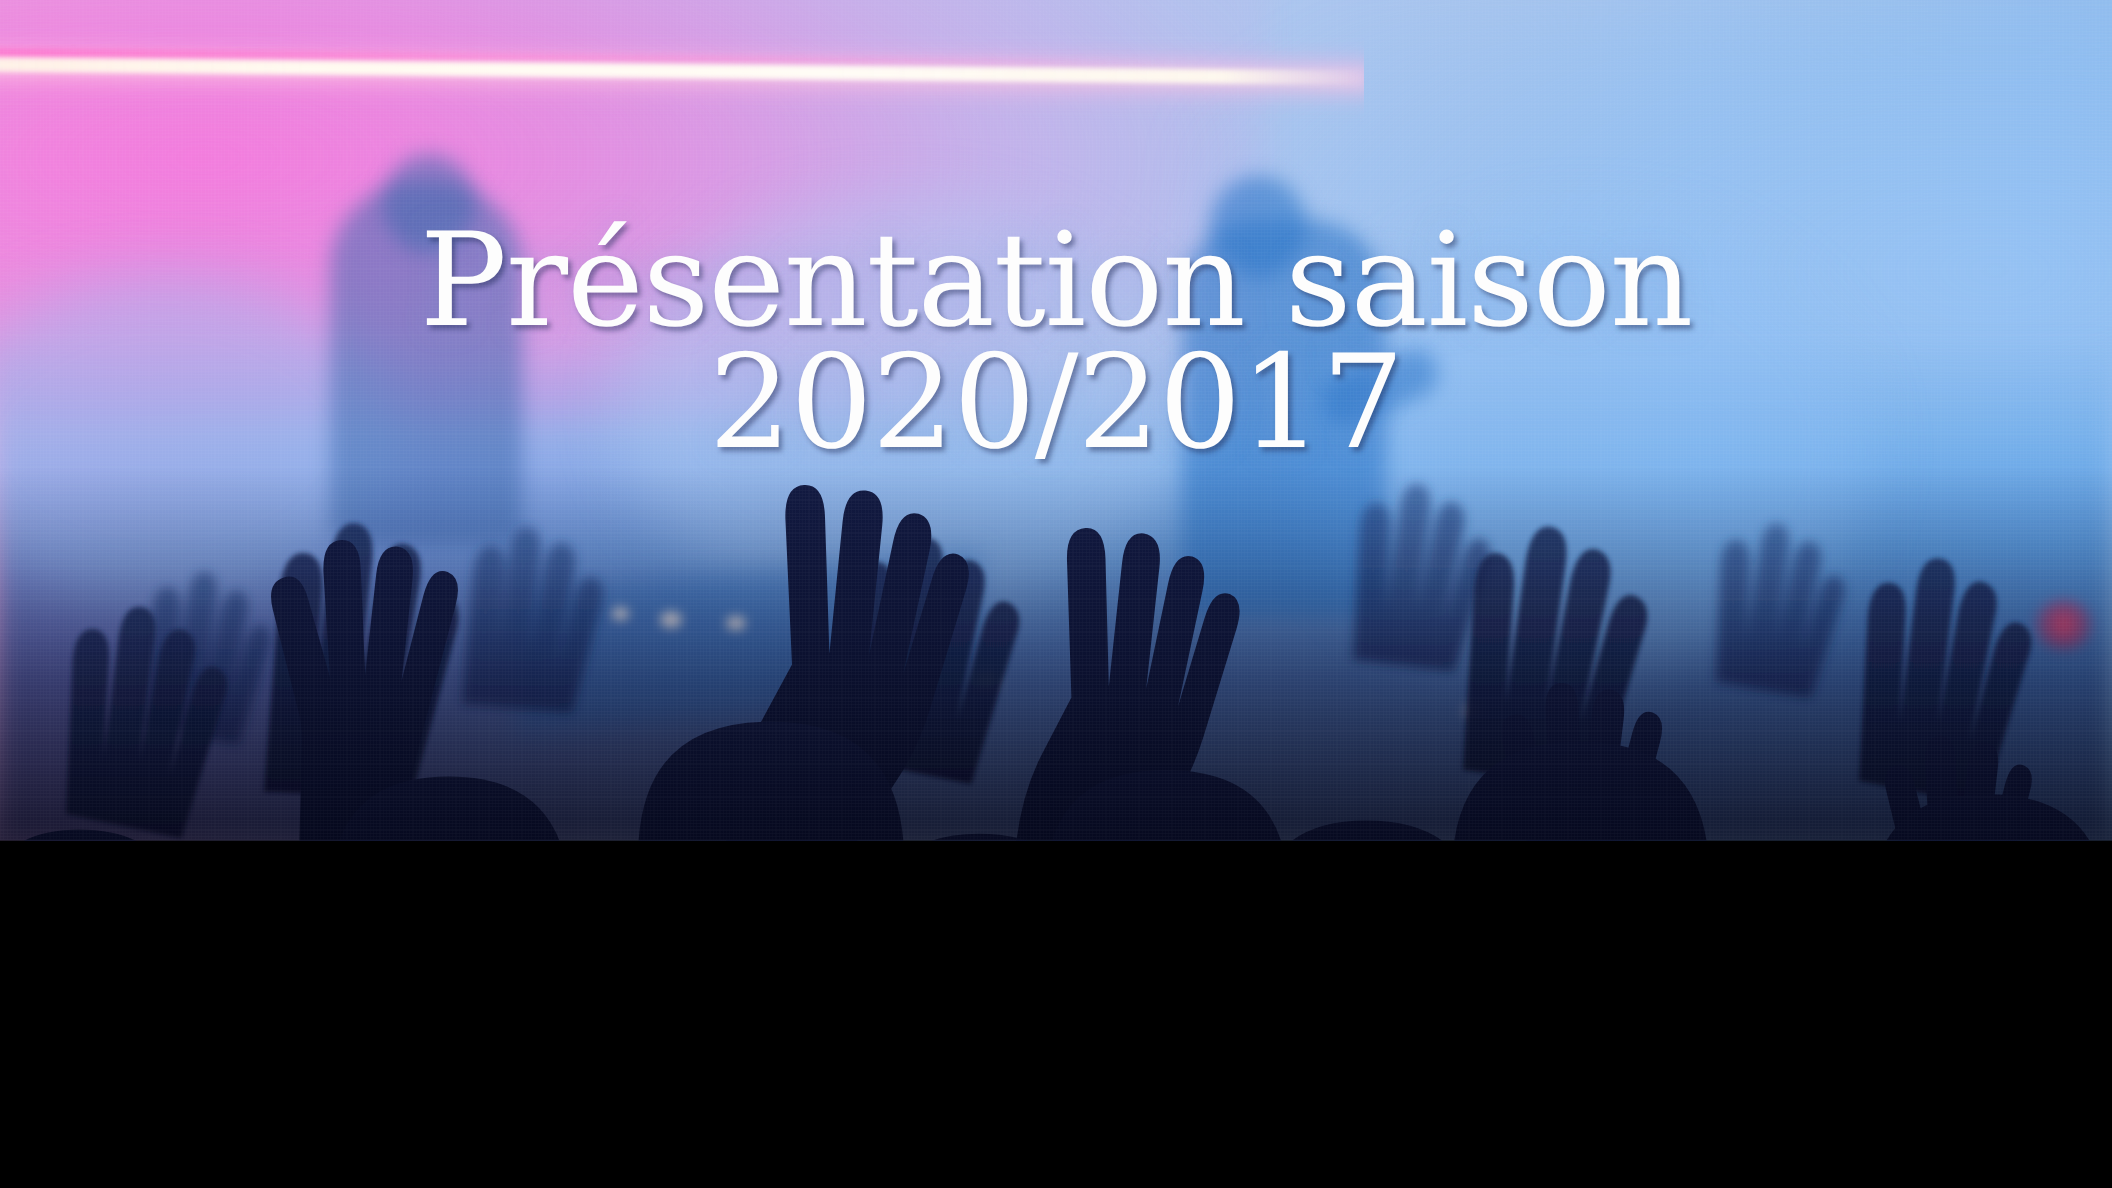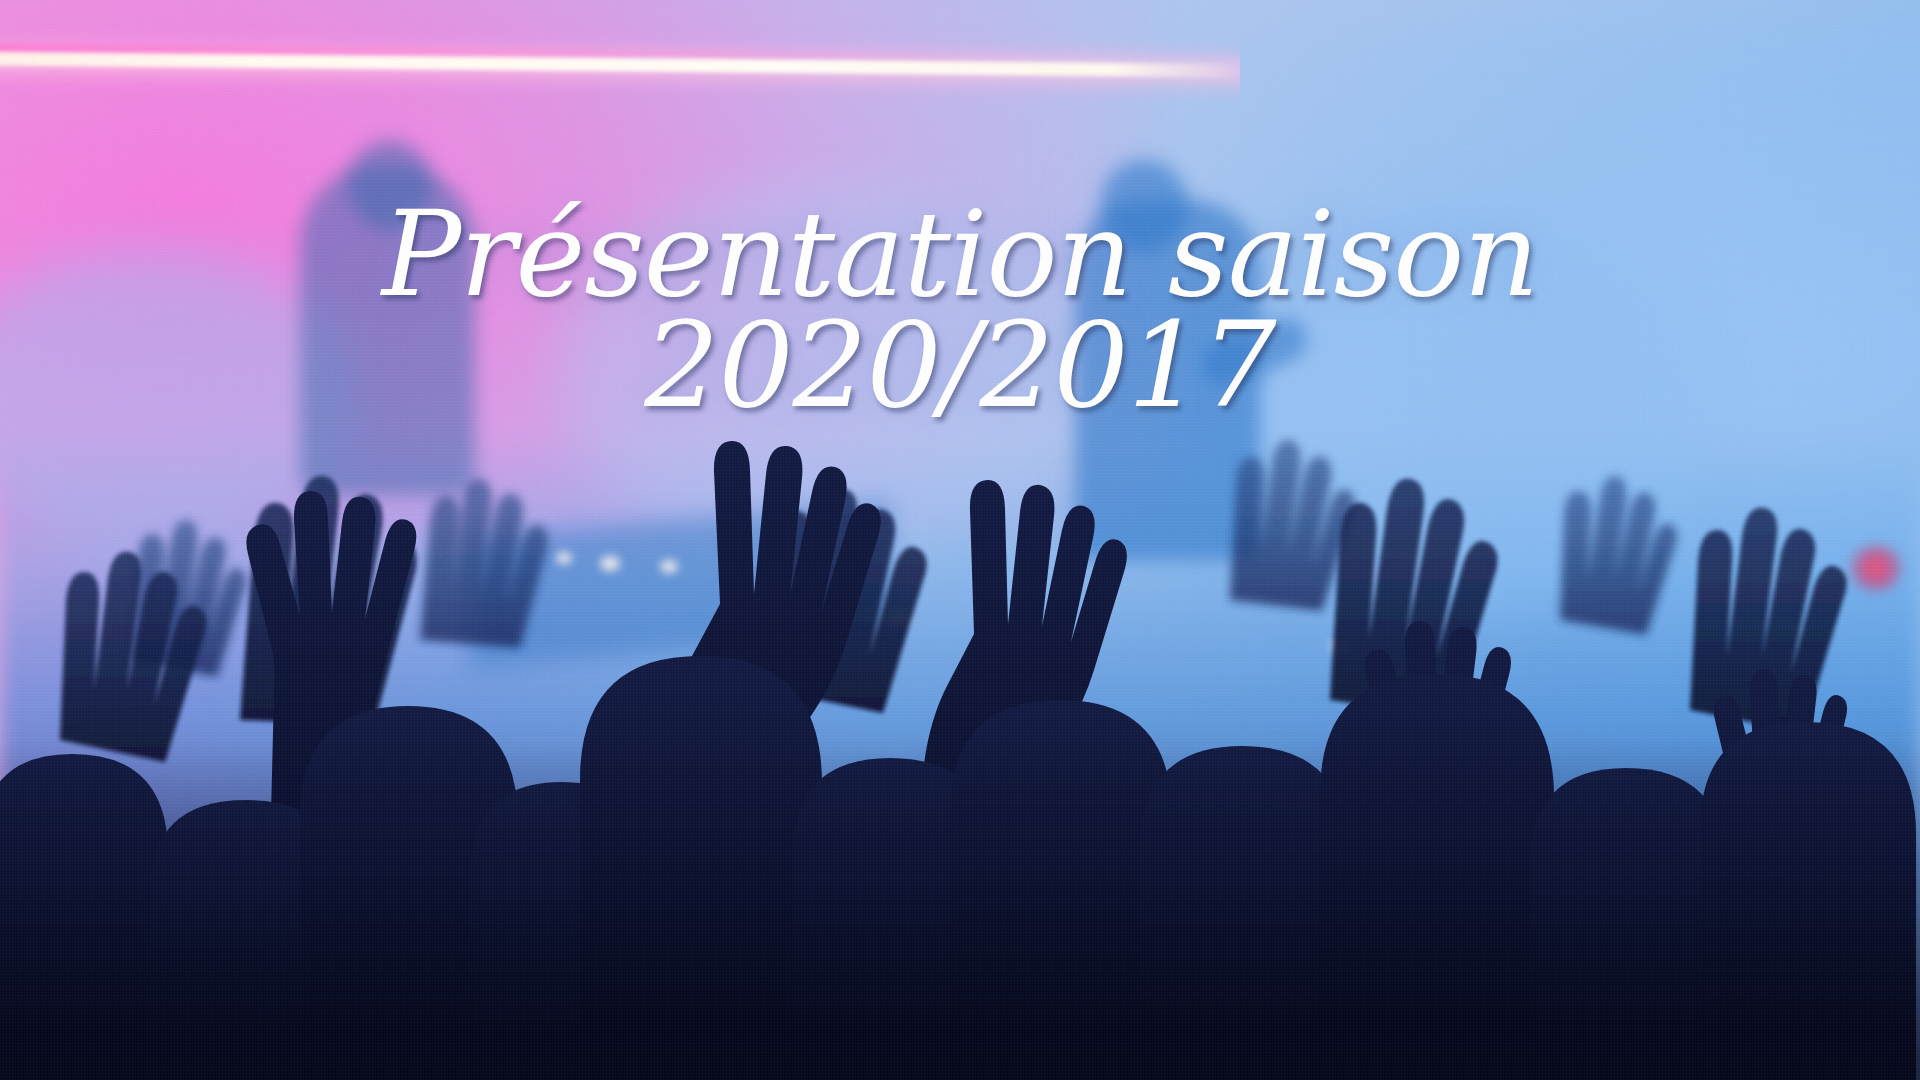--- a/index.html
+++ b/index.html
@@ -3,24 +3,23 @@
 <meta charset="utf-8">
 <style>
   html, body {
     margin: 0;
     padding: 0;
     background: #000;
   }
   .stage {
     position: relative;
     width: 1920px;
-    height: 1080px;
+    height: 764px;
     overflow: hidden;
     font-family: "Liberation Sans", sans-serif;
-    font-style: italic;
   }
 
   
   .bg-base {
     position: absolute;
     inset: 0;
     background:
       linear-gradient(105deg,
         #e7a8e0 0%,
         #dba6e6 9%,

